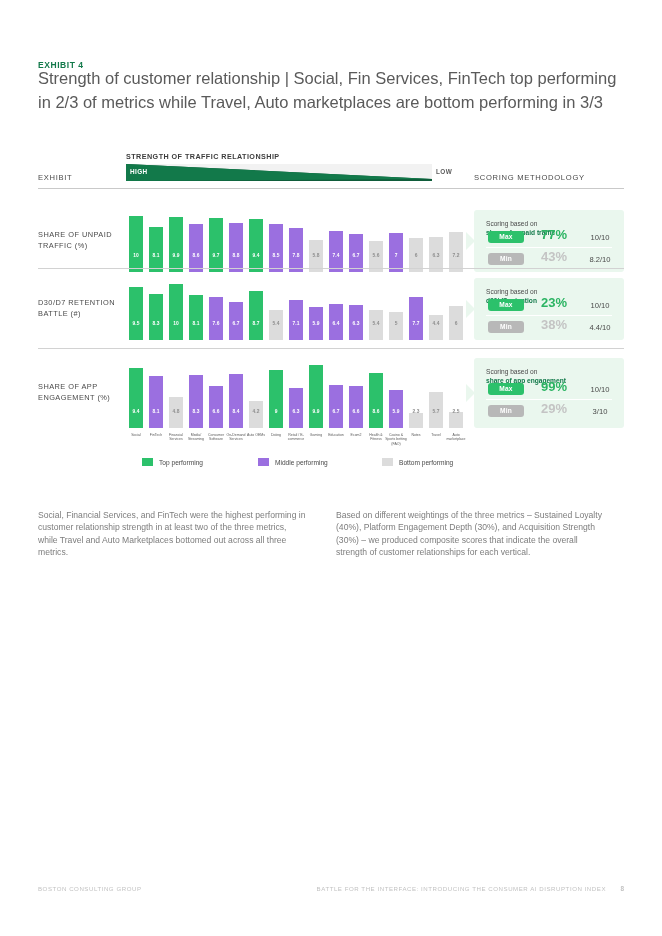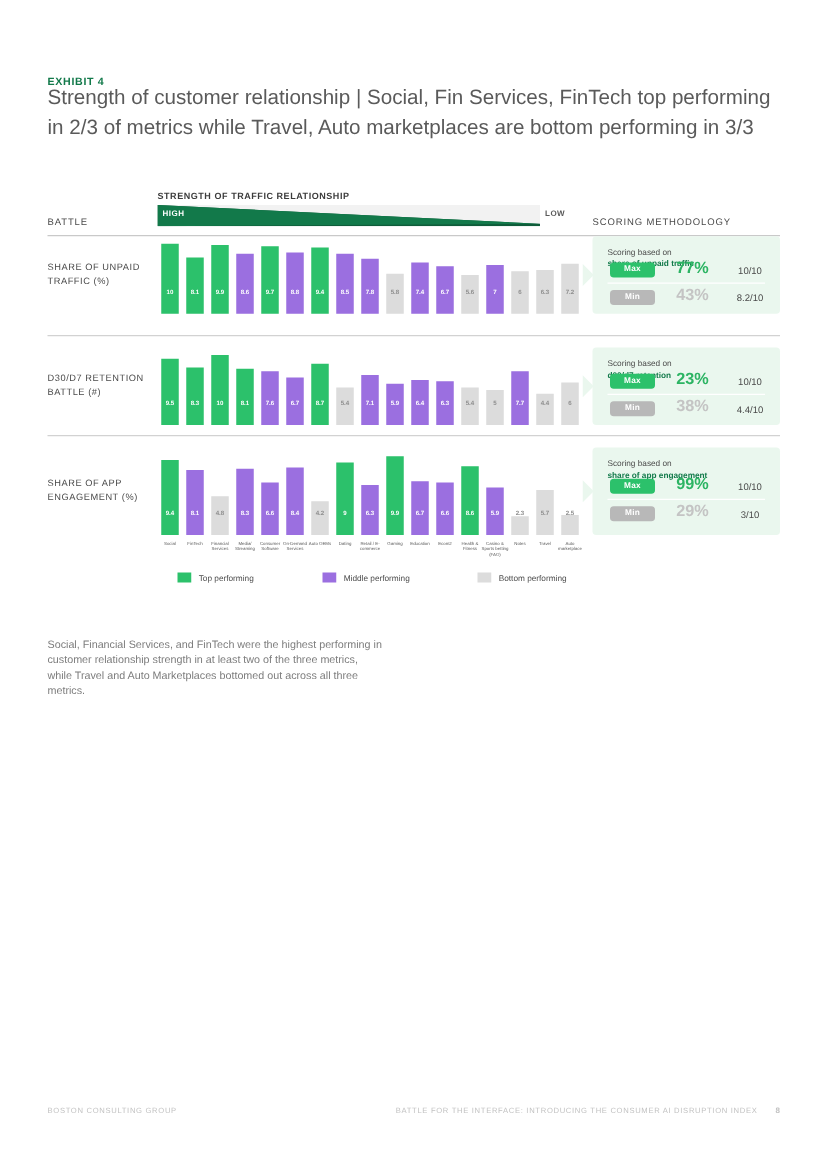--- a/index.html
+++ b/index.html
@@ -155,36 +155,36 @@
 <body>
 
 <div class="page">
 
   <div class="exhibit-label">EXHIBIT 4</div>
   <h1 class="headline">Strength of customer relationship | Social, Fin Services, FinTech top performing in 2/3 of metrics while Travel, Auto marketplaces are bottom performing in 3/3</h1>
 
   <div class="chart-wrap">
 
     <div class="scr-title">STRENGTH OF TRAFFIC RELATIONSHIP</div>
-    <div class="metric-hdr">BATTLE</div>
+    <div class="metric-hdr">EXHIBIT</div>
     <div class="scoring-hdr">SCORING METHODOLOGY</div>
 
     <div class="triangle-band">
       <svg width="306" height="17" viewBox="0 0 306 17">
         <polygon points="0,0 306,0 306,17 0,17" fill="#f2f2f2"></polygon>
         <polygon points="0,0 306,15 306,17 0,17" fill="#0f5c3a"></polygon>
         <polygon points="0,0 306,15 0,17" fill="#12794a"></polygon>
       </svg>
     </div>
     <div class="band-high">HIGH</div>
     <div class="band-low">LOW</div>
     <div class="hdr-rule"></div>
 
     <div id="rows-host">
-        <div class="row" style="top: 39px; height: 62px;">
+        <div class="row" style="top: 60px; height: 62px;">
           <div class="row-label" style="top: 20px;">SHARE OF UNPAID TRAFFIC (%)</div>
           <div class="plot" style="height: 62px;">
             <div class="bars">
               <div class="bar top" style="left: 3.3px; height: 56px;">
                 <span class="val">10</span>
               </div>
               <div class="bar top" style="left: 23.3px; height: 45.36px;">
                 <span class="val">8.1</span>
               </div>
               <div class="bar top" style="left: 43.3px; height: 55.44px;">
@@ -428,20 +428,21 @@
         <i></i><span>Middle performing</span>
       </div>
       <div class="lg c" style="left:240px;">
         <i></i><span>Bottom performing</span>
       </div>
     </div>
 
   </div>
 
   <p class="copy left">Social, Financial Services, and FinTech were the highest performing in customer relationship strength in at least two of the three metrics, while Travel and Auto Marketplaces bottomed out across all three metrics.</p>
+  <p class="copy right">Based on different weightings of the three metrics – Sustained Loyalty (40%), Platform Engagement Depth (30%), and Acquisition Strength (30%) – we produced composite scores that indicate the overall strength of customer relationships for each vertical.</p>
 
   <div class="footer">
     <div class="f-left">BOSTON CONSULTING GROUP</div>
     <div class="f-right">BATTLE FOR THE INTERFACE: INTRODUCING THE CONSUMER AI DISRUPTION INDEX</div>
     <div class="f-page">8</div>
   </div>
 
 </div>
 
 </body></html>

